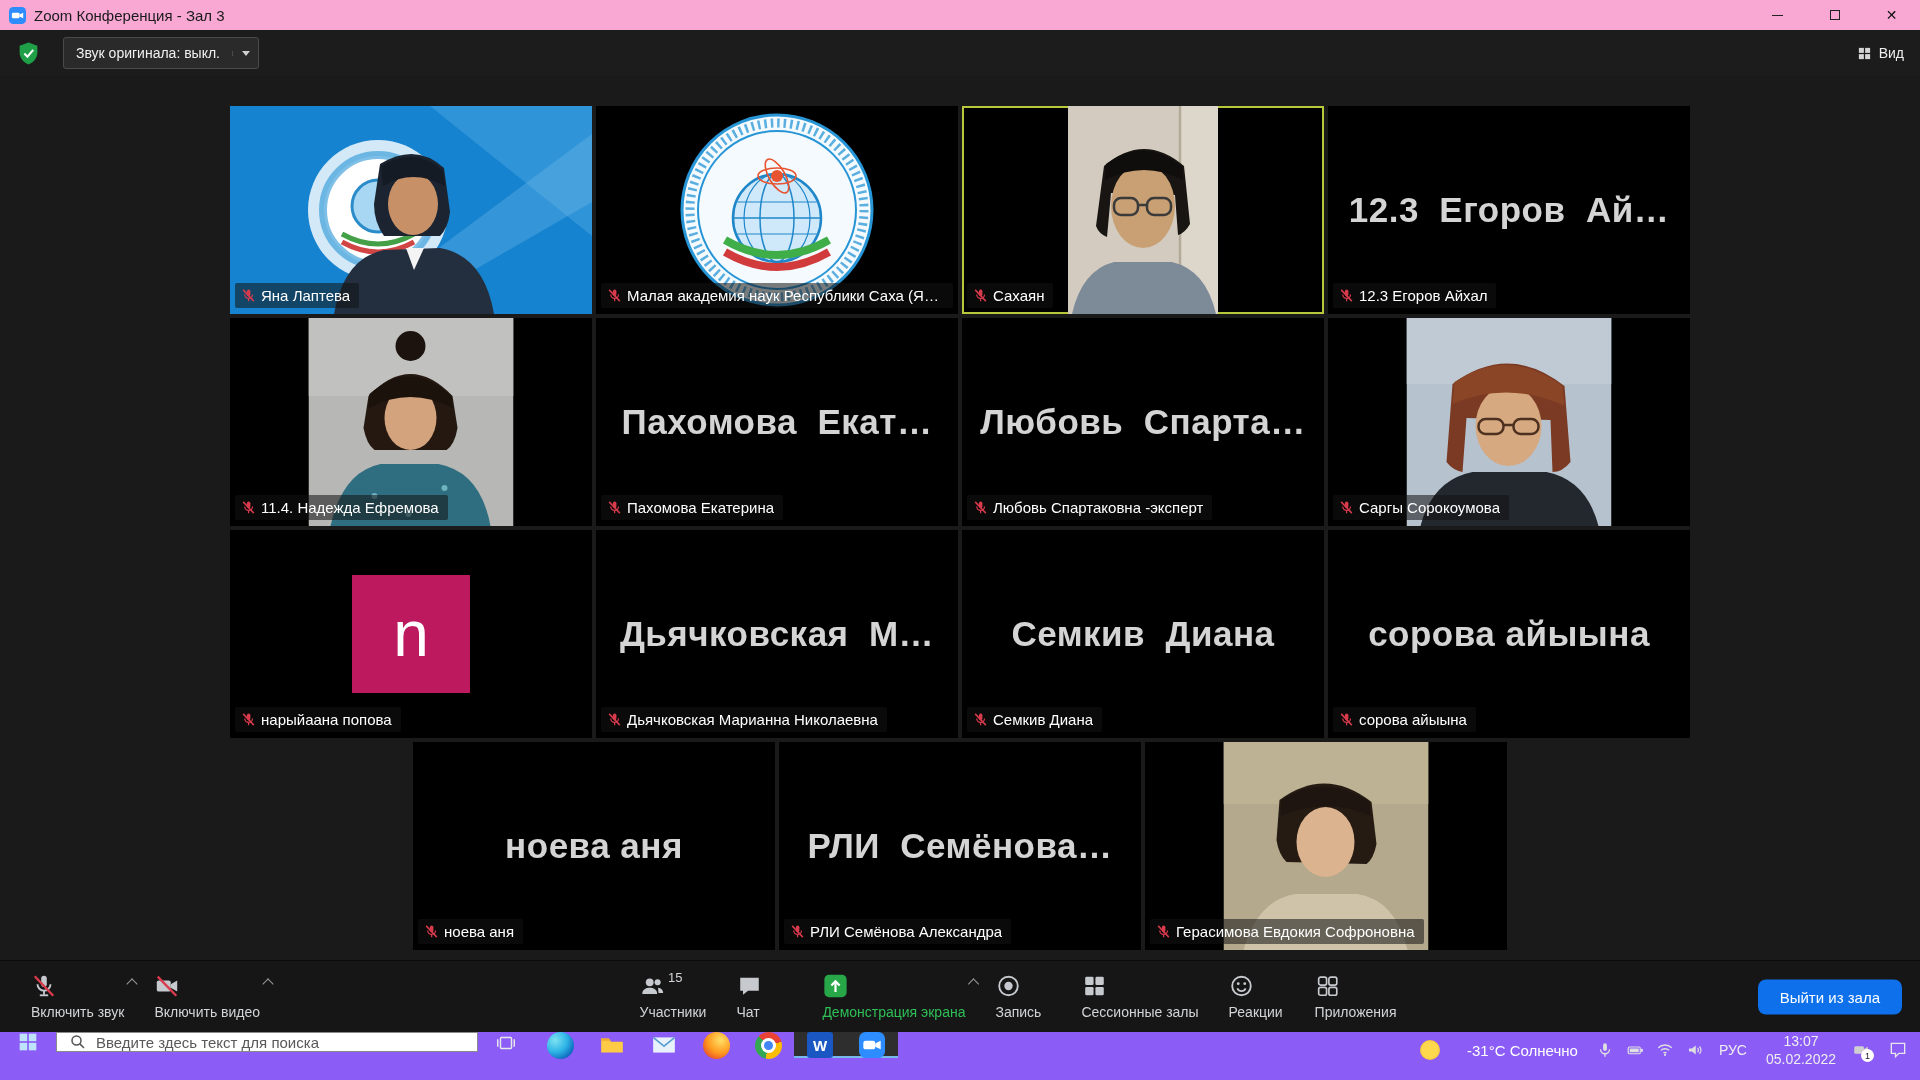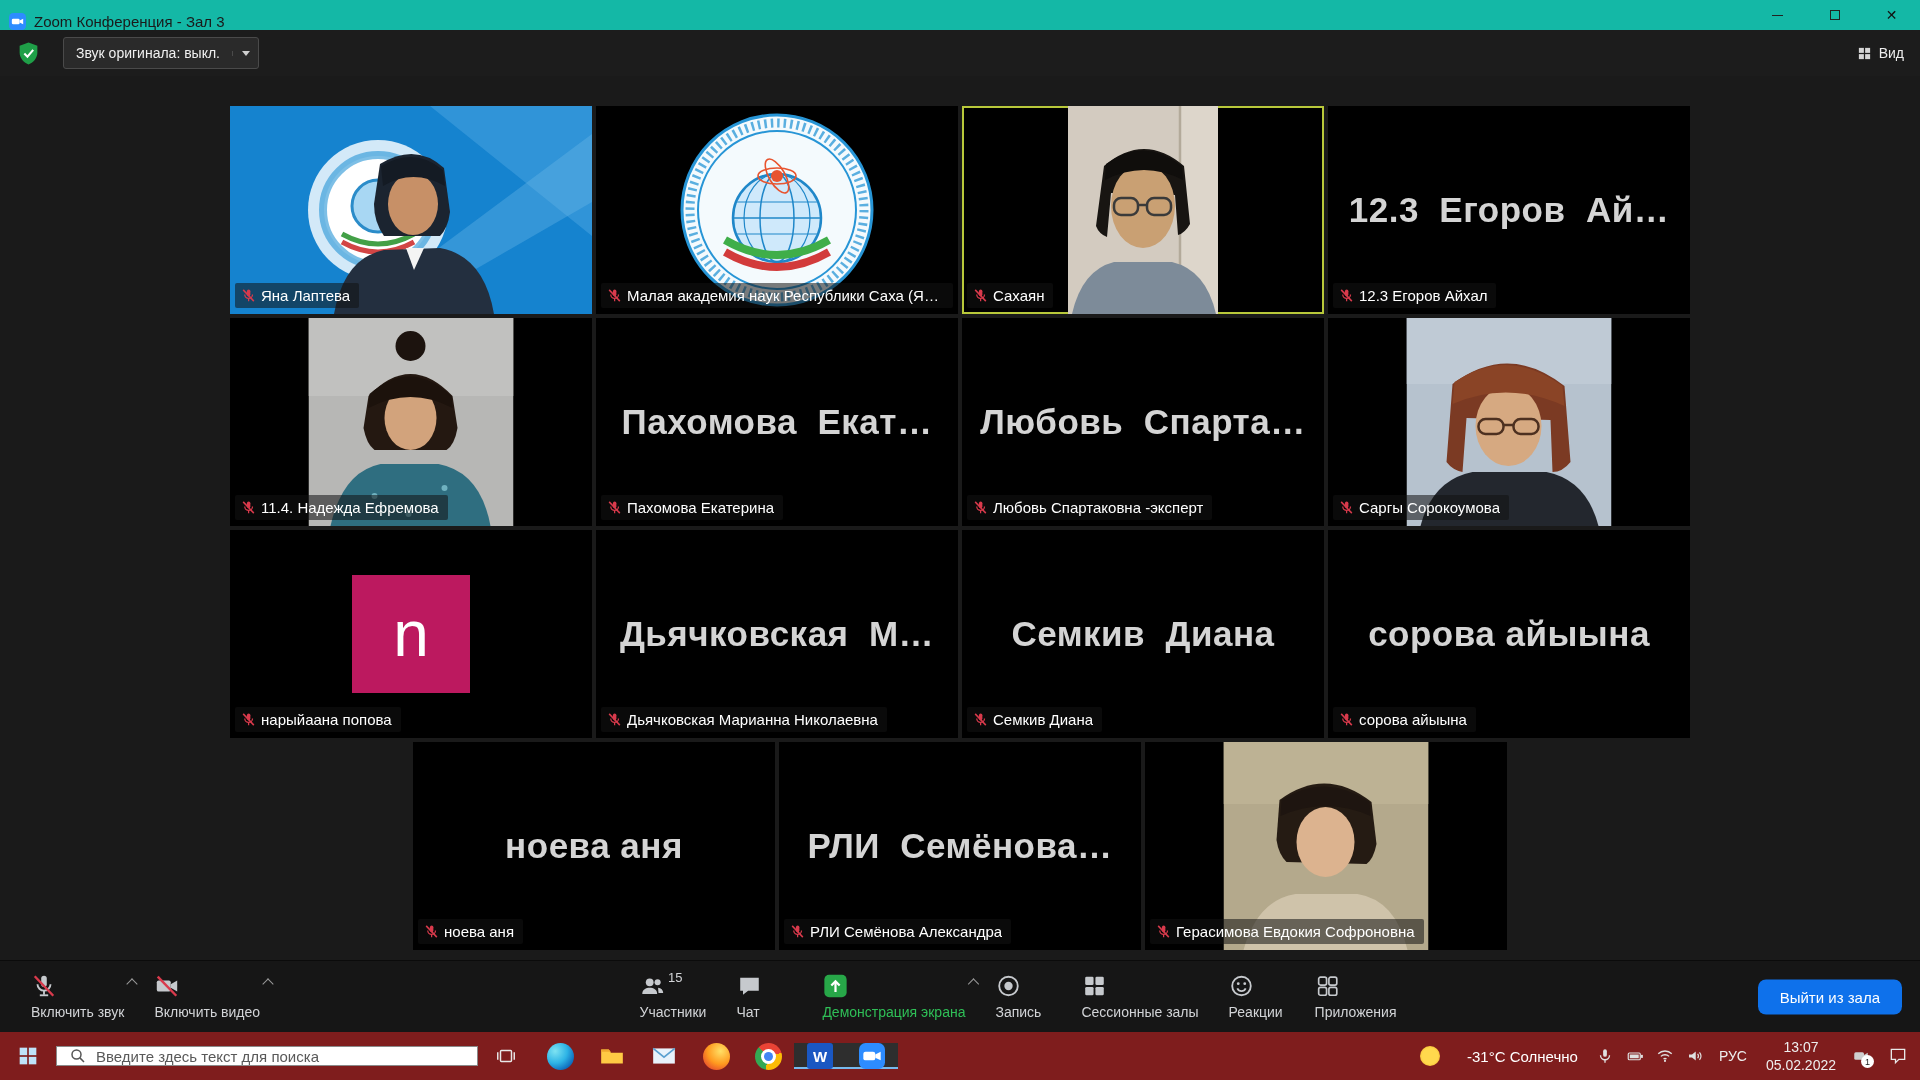--- a/index.html
+++ b/index.html
@@ -1,21 +1,21 @@
 <!DOCTYPE html>
 <html><head>
 <meta charset="utf-8">
 <style>
   *{margin:0;padding:0;box-sizing:border-box}
   html,body{width:1920px;height:1080px;overflow:hidden;background:#000;
     font-family:"Liberation Sans","DejaVu Sans",sans-serif}
   .app{width:1920px;height:1080px;display:flex;flex-direction:column}
 
   
-  .titlebar{flex:0 0 30px;background:#14b8a6;display:flex;align-items:flex-end}
+  .titlebar{flex:0 0 30px;background:#f9a8d4;display:flex;align-items:center}
   .title-icon{width:17px;height:17px;margin-left:9px}
   .title-text{font-size:15px;color:#1a1a1a;margin-left:8px}
   .win-controls{margin-left:auto;display:flex;height:100%}
   .win-btn{width:57px;display:flex;align-items:center;justify-content:center;cursor:default}
   .min-glyph{width:11px;border-top:1px solid #222;display:block}
   .max-glyph{width:10px;height:10px;border:1px solid #222;display:block}
   .close-glyph::after{content:"✕";color:#111;font-size:14px}
 
   
   .subbar{flex:0 0 46px;background:#1c1c1c;display:flex;align-items:center;padding:0 16px}
@@ -58,21 +58,21 @@
   .ctrl-label{font-size:14px;color:#d2d4d7;white-space:nowrap}
   .ctrl.green .ctrl-label{color:#2fbf57}
   .chev{position:absolute;top:13px;right:3px;width:8px;height:8px;
     border-right:1.6px solid #9a9a9a;border-bottom:1.6px solid #9a9a9a;transform:rotate(-135deg)}
   .pcount{position:absolute;top:-3px;right:-17px;font-size:13px;color:#d2d4d7}
   .leave-btn{position:absolute;right:18px;top:50%;transform:translateY(-50%);
     background:#0e71eb;color:#fff;font-size:15px;padding:9px 22px;border:none;border-radius:8px;
     font-family:Liberation Sans, sans-serif}
 
   
-  .taskbar{flex:0 0 48px;background:#7f1d1d;display:flex;align-items:center}
+  .taskbar{flex:0 0 48px;background:#8b5cf6;display:flex;align-items:flex-start}
   .tb-btn{width:56px;display:flex;align-items:center;justify-content:center}
   .win-ic{width:20px;height:20px}
   .searchbox{width:422px;background:#fff;border:1px solid #8a8a8a;display:flex;align-items:center;gap:9px;padding:0 12px}
   .search-ic{width:18px;height:18px;flex:0 0 18px}
   .searchbox input{border:none;outline:none;font-size:15px;color:#333;flex:1;background:transparent;
     font-family:"Liberation Sans",sans-serif}
   .searchbox input::placeholder{color:#595959}
   .tv-ic{width:22px;height:22px}
   .app-icon{width:52px;display:flex;align-items:center;justify-content:center;position:relative}
   .app-icon.active{background:#2e2e2e;box-shadow:inset 0 -2px 0 #76b9ed}

